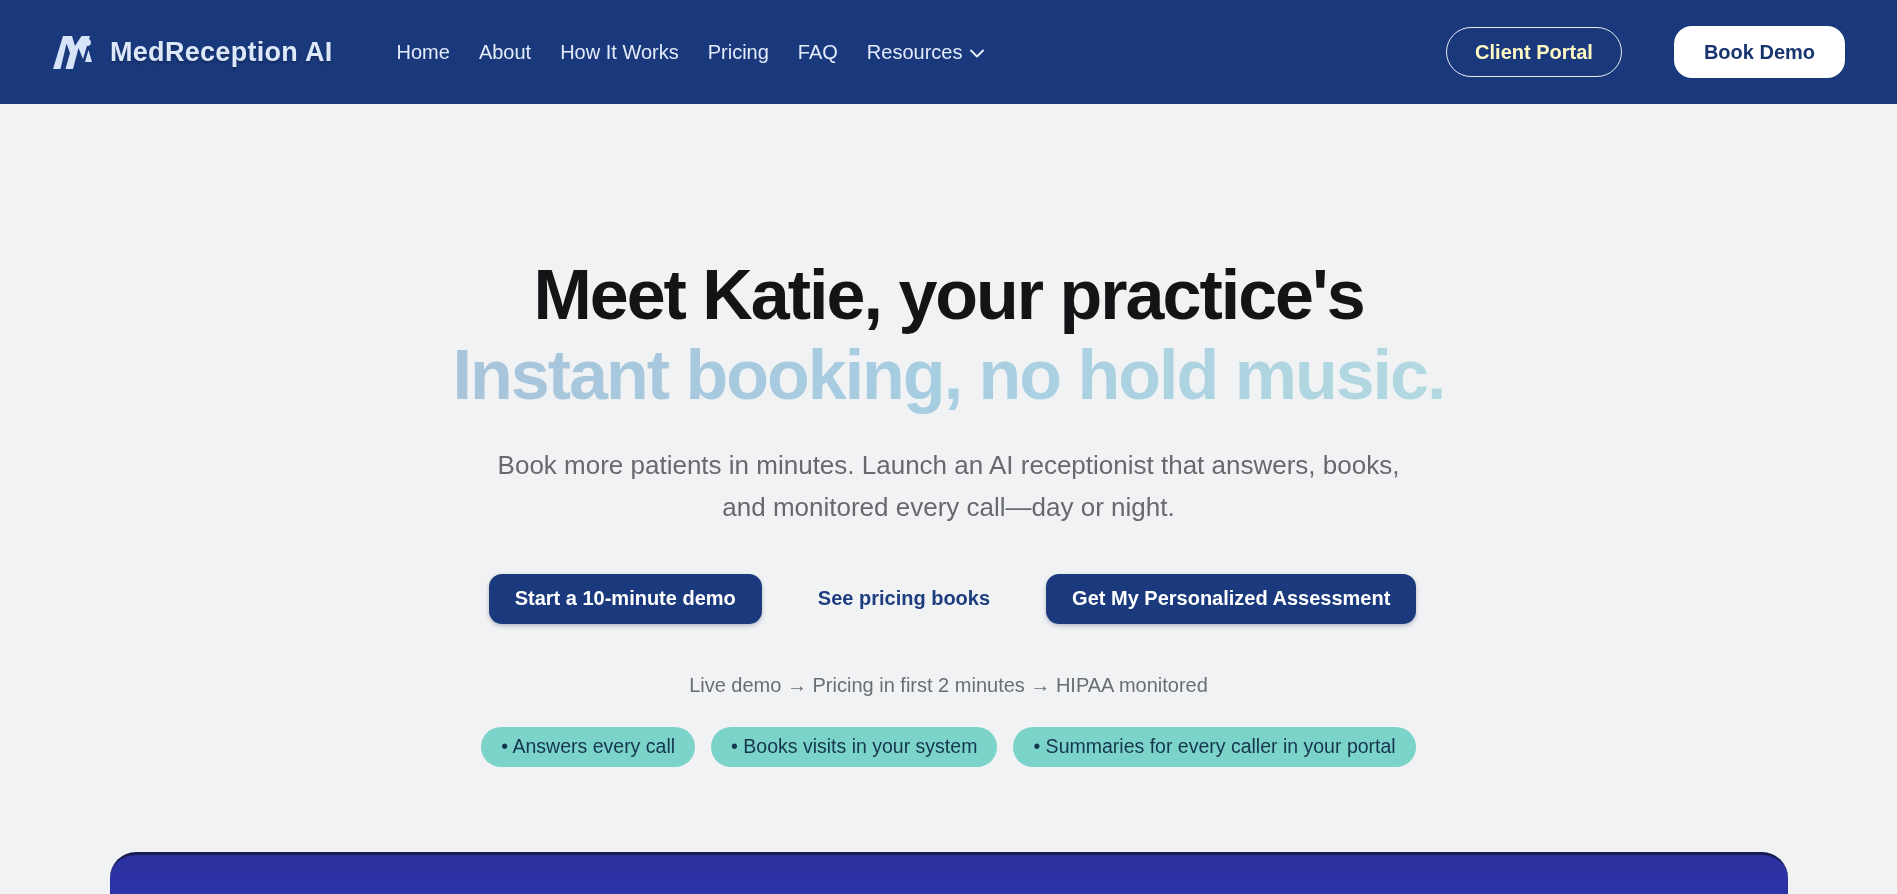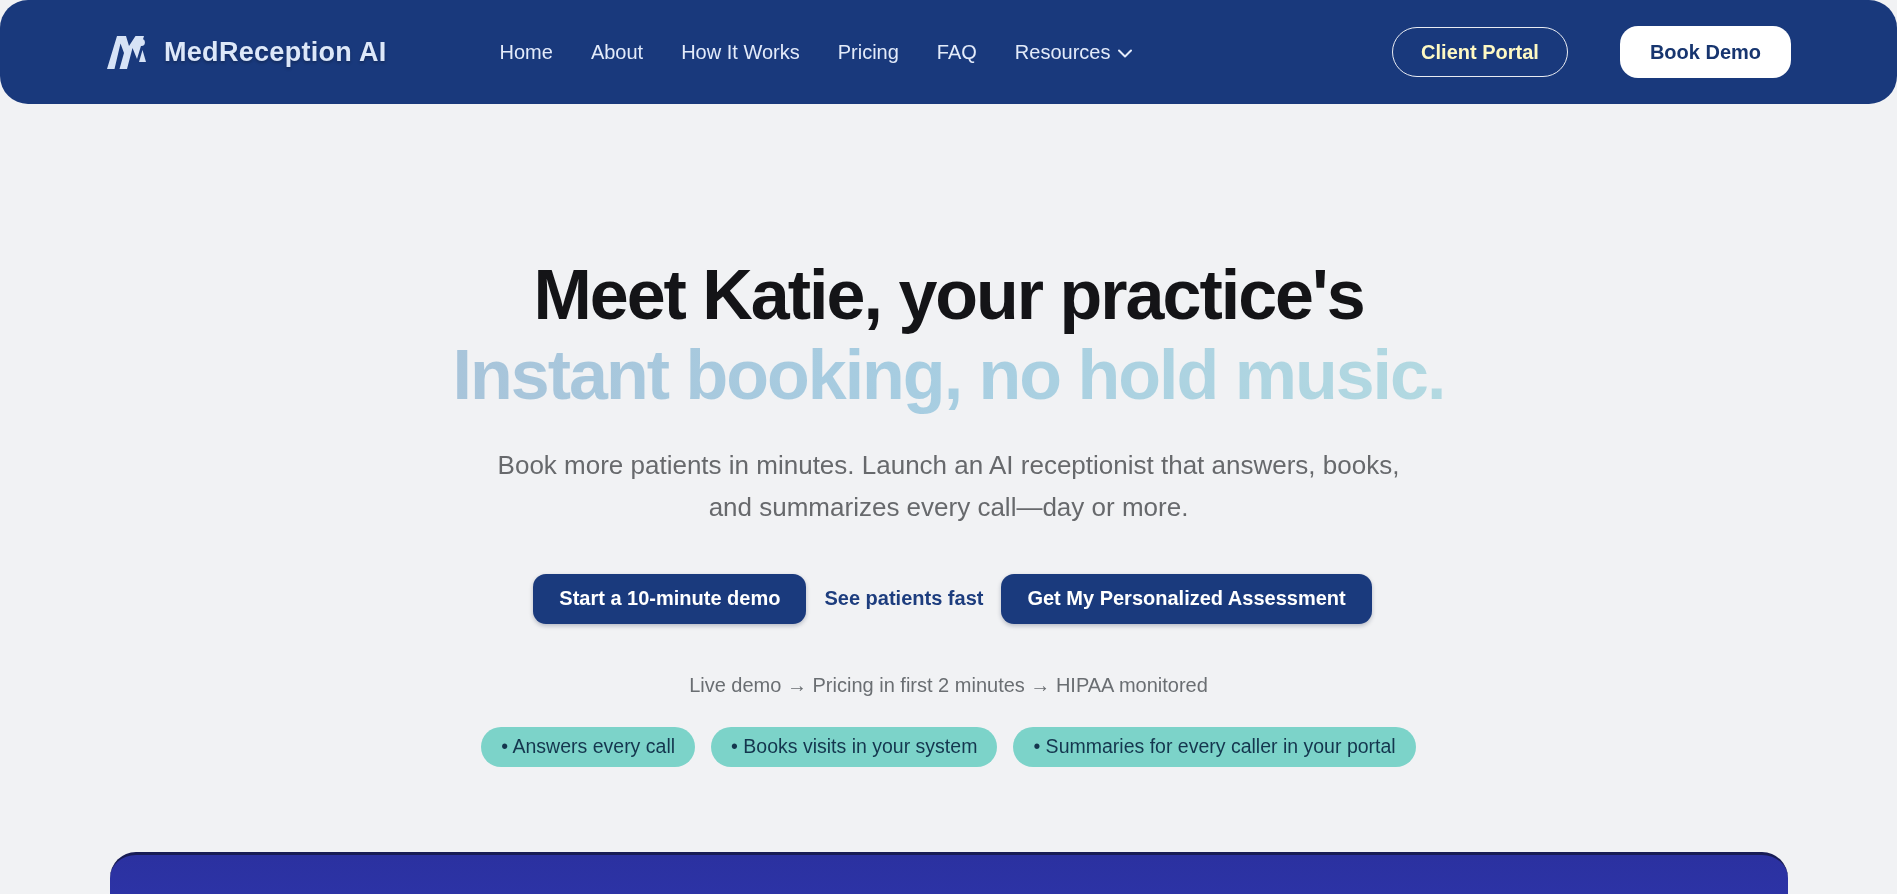--- a/index.html
+++ b/index.html
@@ -9,42 +9,41 @@
     font-family:"Liberation Sans","DejaVu Sans",sans-serif;
     position:relative;
   }
 
   
   .navbar {
     height:104px;
     background:#19397c;
     display:flex;
     align-items:center;
-    padding:0 106px;
-    border-radius:28px;
+    padding:0 52px;
   }
   .brand {
     display:flex;
     align-items:center;
     gap:12px;
     cursor:pointer;
   }
   .brand svg { display:block; }
   .brand-name {
     color:#dde8f9;
     font-size:27px;
     font-weight:700;
     letter-spacing:.3px;
     text-shadow:0 2px 3px rgba(0,0,0,.25);
   }
   .nav-links {
     display:flex;
     align-items:center;
-    gap:38px;
-    margin-left:113px;
+    gap:29px;
+    margin-left:64px;
   }
   .nav-link {
     color:#e3ebfa;
     font-size:20px;
     text-decoration:none;
     display:flex;
     align-items:center;
     gap:8px;
     cursor:pointer;
   }
@@ -105,21 +104,21 @@
     font-size:26px;
     line-height:1.62;
     color:#67696c;
   }
   .subtitle span { display:block; }
   .cta-row {
     margin-top:46px;
     display:flex;
     justify-content:center;
     align-items:center;
-    gap:18px;
+    gap:56px;
     padding-left:8px;
   }
   .btn-primary {
     height:50px;
     padding:0 26px;
     border:none;
     border-radius:13px;
     background:#1a3a7d;
     color:#ffffff;
     font-size:20px;
@@ -209,26 +208,26 @@
 </header>
 
 <main class="hero">
   <h1>
     <span class="line title-dark">Meet Katie, your practice's</span>
     <span class="line title-grad">Instant booking, no hold music.</span>
   </h1>
 
   <p class="subtitle">
     <span>Book more patients in minutes. Launch an AI receptionist that answers, books,</span>
-    <span>and summarizes every call—day or more.</span>
+    <span>and monitored every call—day or night.</span>
   </p>
 
   <div class="cta-row">
     <button class="btn-primary">Start a 10-minute demo</button>
-    <a class="link-plain">See patients fast</a>
+    <a class="link-plain">See pricing books</a>
     <button class="btn-primary">Get My Personalized Assessment</button>
   </div>
 
   <p class="tagline">Live demo → Pricing in first 2 minutes → HIPAA monitored</p>
 
   <div class="badges">
     <span class="badge">• Answers every call</span>
     <span class="badge">• Books visits in your system</span>
     <span class="badge">• Summaries for every caller in your portal</span>
   </div>

